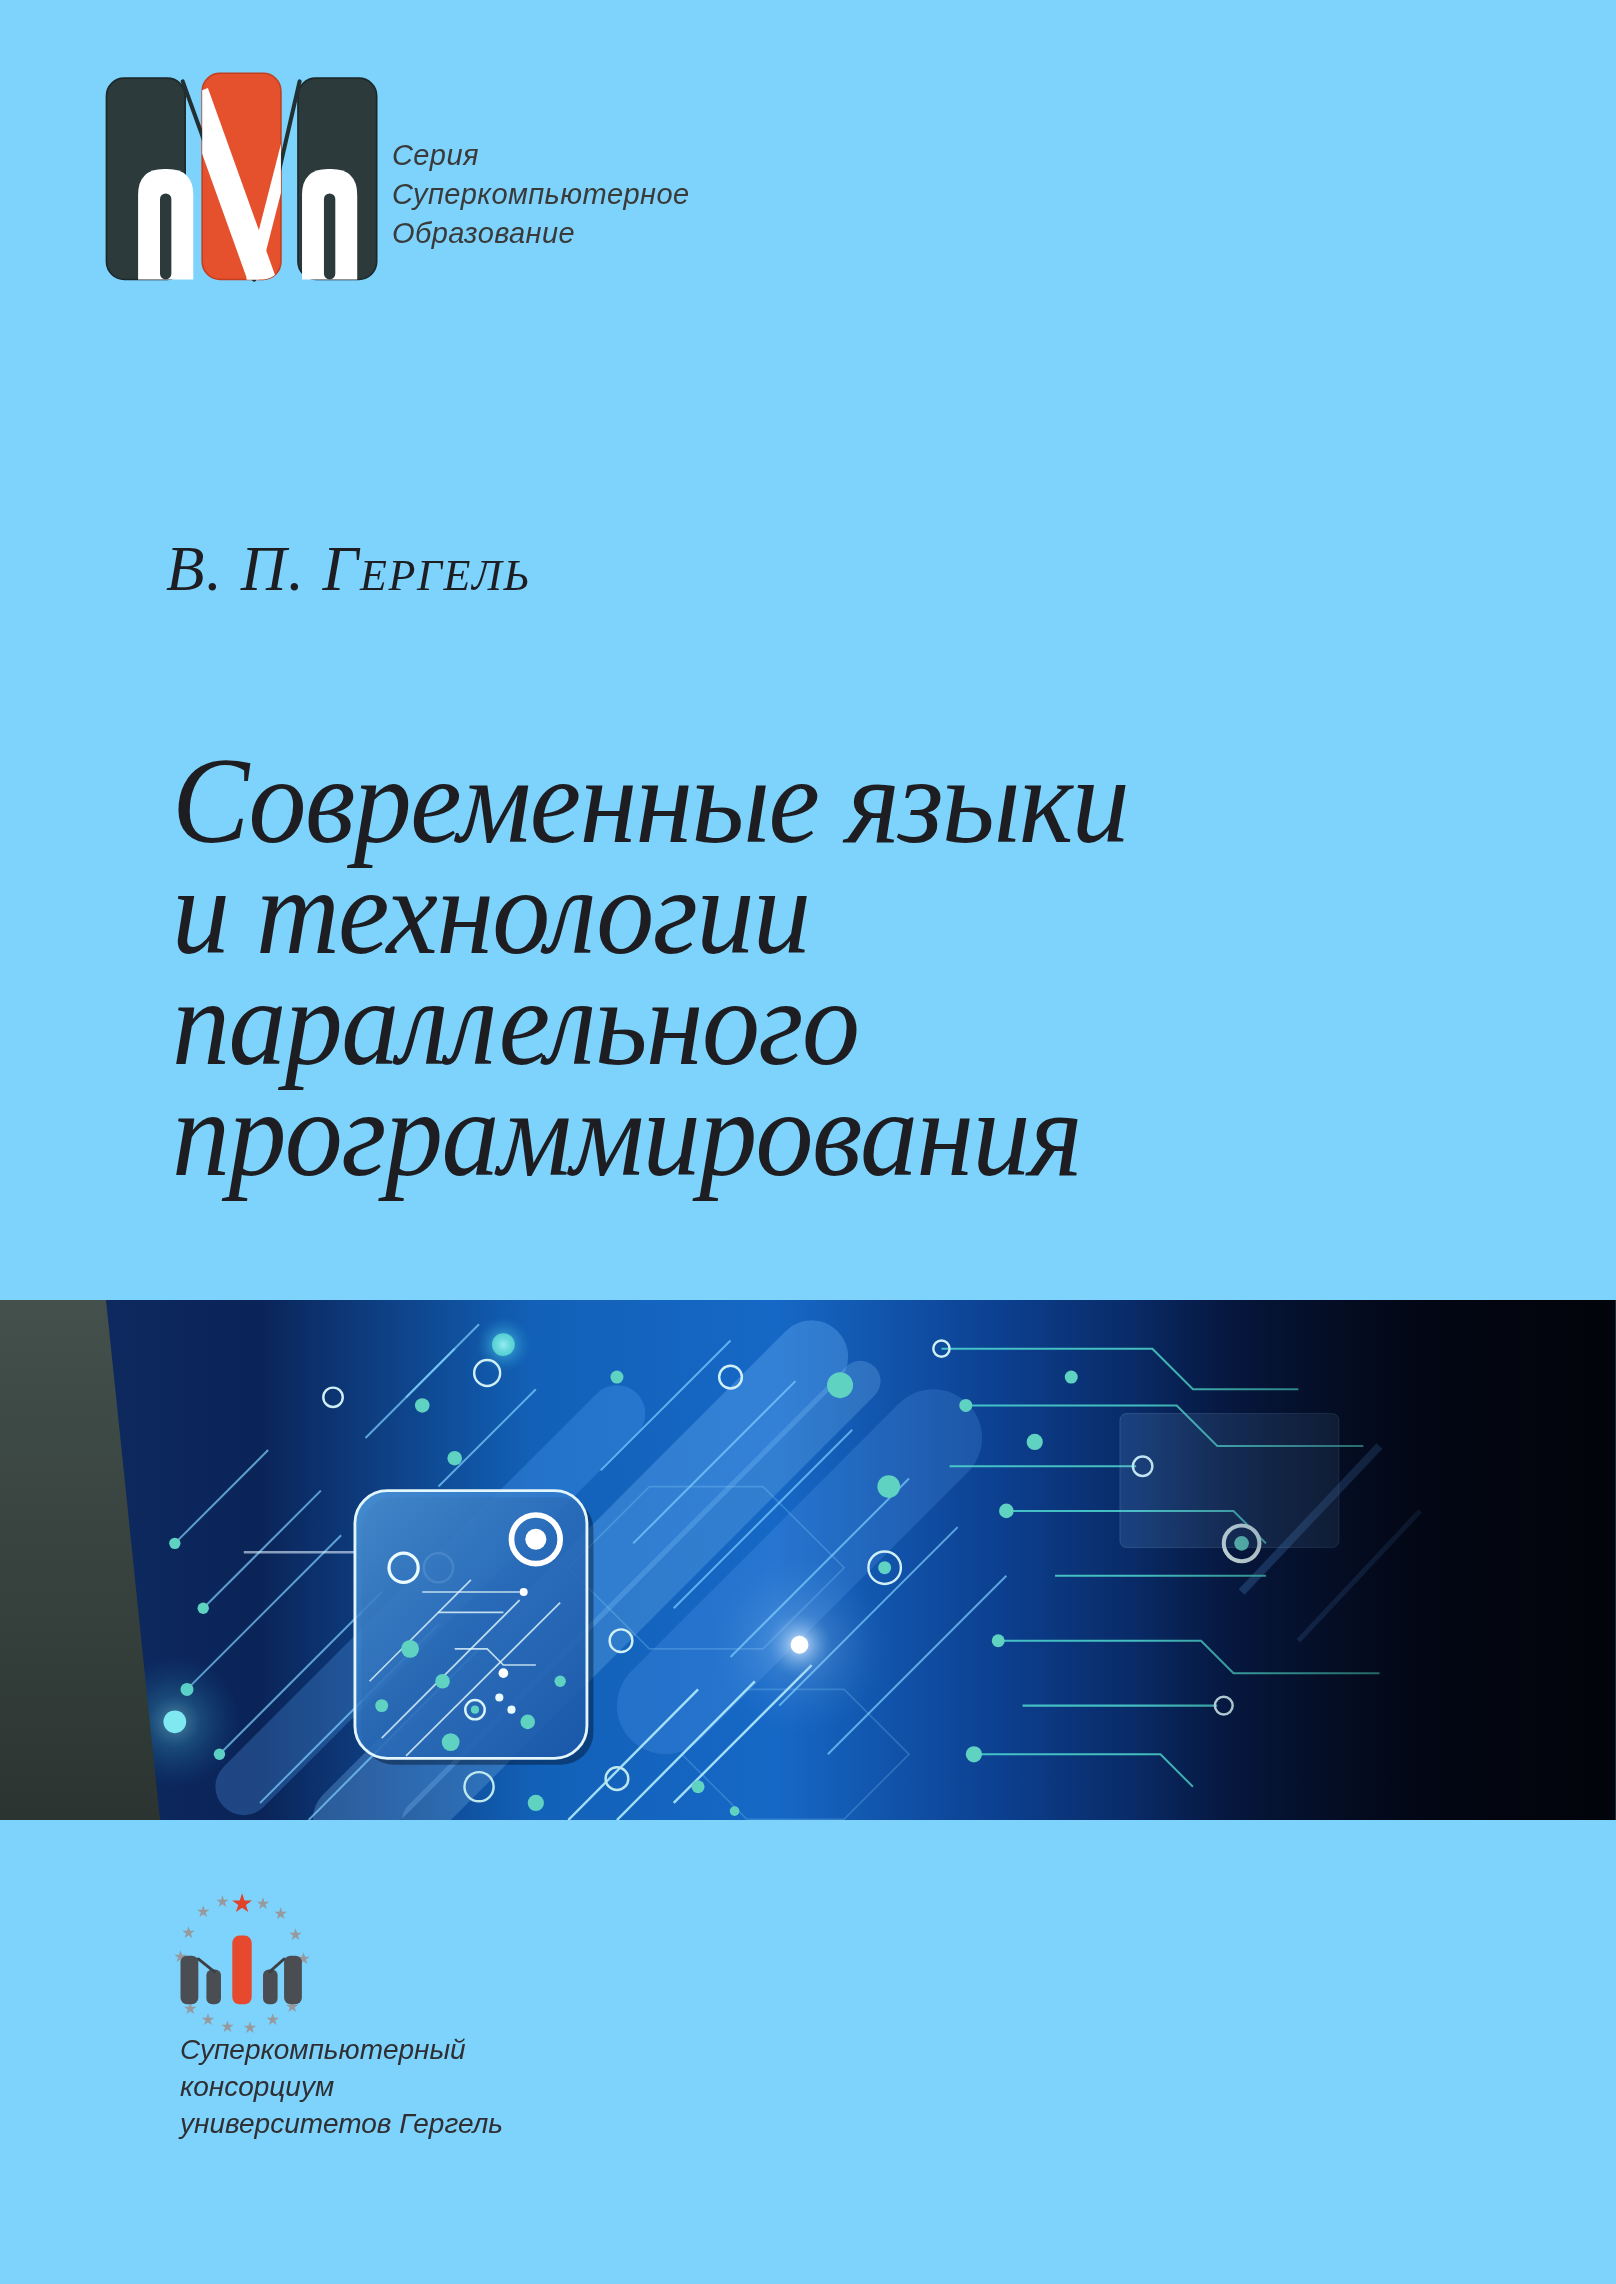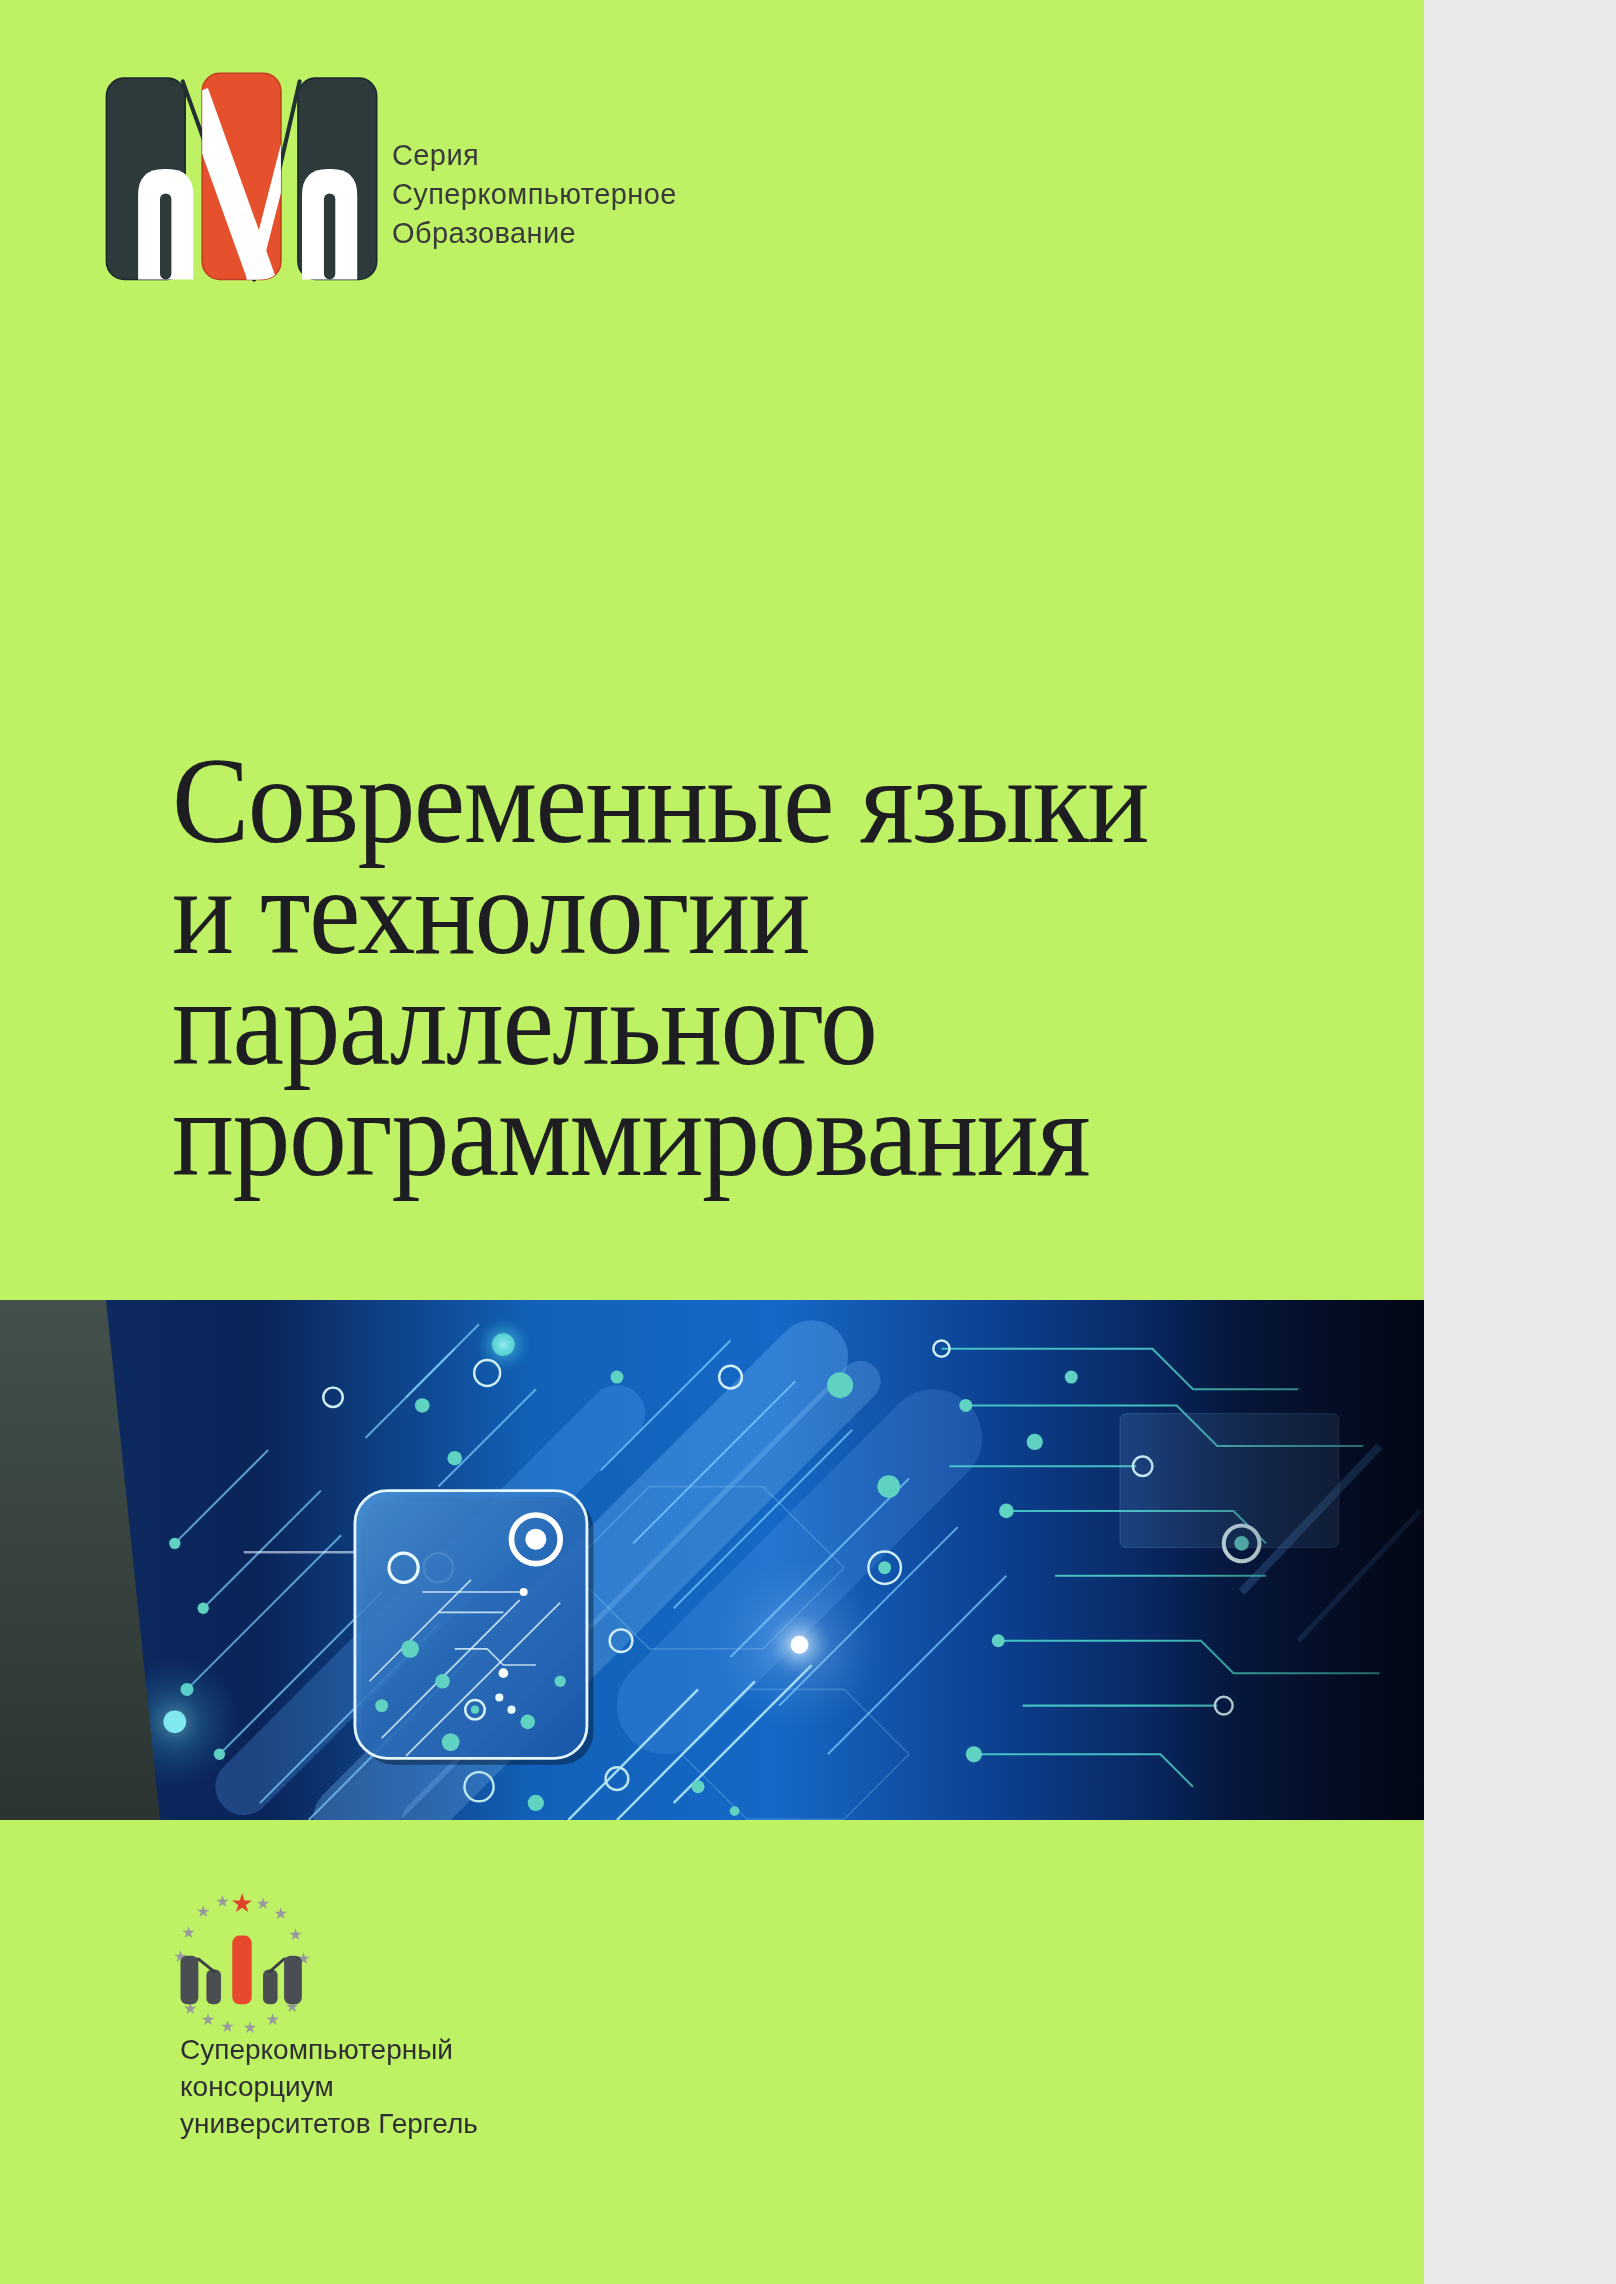--- a/index.html
+++ b/index.html
@@ -1,18 +1,18 @@
 <!DOCTYPE html>
 <html style="--c-accent_orange: #e6512d; --c-logo_dark: #2c3a3c; --c-consortium_red: #e6492e; --c-consortium_gray: #4a4d52; --c-star_gray: #97999d; --c-star_red: #df432c; --c-text_primary: #1e1e22; --c-text_secondary: #3a3a3a; --c-strip_green: #3a4641; --c-band_blue_bright: #1668c6; --c-band_blue_dark: #030814; --c-trace_cyan: #4fd8d0; --c-pad_teal: #5fd2c2; --c-chip_outline: #e2f6fb; --c-publisher_ink: #17181c;font-size:13px"><head>
 <meta charset="utf-8">
 <style>
   html,body{margin:0;padding:0;background:#e9e9e9;}
   .cover{
-    position:relative; width:1424px; height:2284px; background:#bef264;
-    overflow:hidden; font-family:"Liberation Sans", sans-serif;
+    position:relative; width:1616px; height:2284px; background:#7dd3fc;
+    overflow:hidden; font-family:"Liberation Sans", sans-serif;font-style:italic;
   }
   
   .series-logo{position:absolute; left:104px; top:70px; width:280px; height:216px;}
   .col-dark{fill:var(--c-logo_dark,#2c3a3c); stroke:#1c292b; stroke-width:2;}
   .col-orange{fill:var(--c-accent_orange,#e6512d); stroke:#c23f1f; stroke-width:2;}
   .m-stroke{stroke:#223032; stroke-width:5; stroke-linecap:round;}
   .m-stroke-white{stroke:#ffffff; stroke-linecap:butt;}
   .arch{fill:#ffffff;}
   .rod{fill:var(--c-logo_dark,#2c3a3c);}
   .series-label{
@@ -97,20 +97,21 @@
       <rect class="rod" x="271" y="152" width="14" height="106" rx="7"></rect>
     </svg>
   </div>
 
   <div class="series-label">
     <div>Серия</div>
     <div>Суперкомпьютерное</div>
     <div>Образование</div>
   </div>
 
+  <div class="author">В. П. Гергель</div>
 
   <div class="title">
     <div>Современные языки</div>
     <div>и технологии</div>
     <div>параллельного</div>
     <div>программирования</div>
   </div>
 
   <div class="band">
     <svg width="1616" height="520" viewBox="0 0 1991 641">

